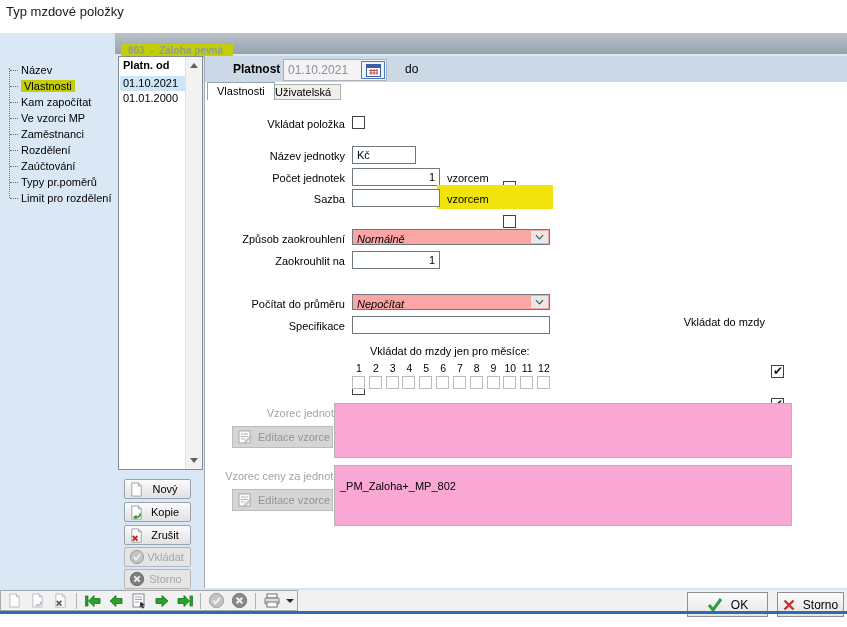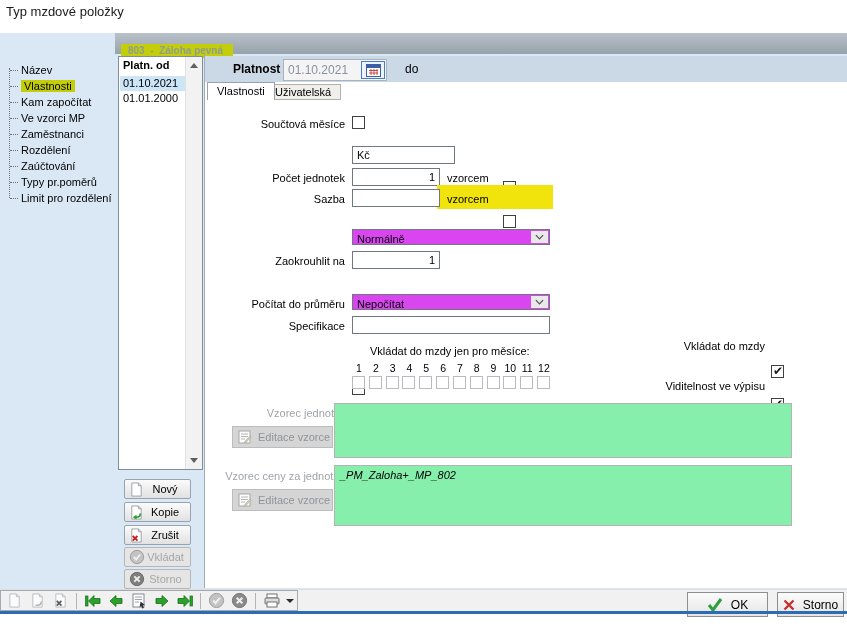--- a/index.html
+++ b/index.html
@@ -42,35 +42,35 @@
   .vsep{left:204px;top:54px;width:1px;height:534px;background:#a2acb6;}
   
   .panel{left:205px;top:82px;width:642px;height:506px;background:#fff;}
   .tab{height:18px;line-height:17px;padding:0 9px;background:#fff;border:1px solid #98a2ac;border-bottom:none;}
   .tab.active{left:207px;top:82px;z-index:2;}
   .tab.inactive{left:265px;top:84px;height:16px;line-height:15px;background:#f1efe9;border:1px solid #b0b0b0;}
   
   .lbl{left:145px;width:200px;text-align:right;white-space:nowrap;}
   .lbl.gray{color:#a0a4a8;}
   .lbl2{left:125px;width:220px;text-align:right;white-space:nowrap;color:#a0a4a8;}
-  .rlbl{left:545px;width:220px;text-align:right;white-space:nowrap;margin-top:24px;}
+  .rlbl{left:545px;width:220px;text-align:right;white-space:nowrap;}
   .inp{border:1px solid #70787f;background:#fff;height:18px;padding:2px 4px;white-space:nowrap;overflow:hidden;}
   .inp.num{text-align:right;}
   .cb{width:13px;height:13px;border:1px solid #404040;background:#fff;position:relative;}
   .cb.checked:after{content:"✔";position:absolute;left:1px;top:-2px;font-size:12px;color:#1a1a1a;}
   .cb.lite{border-color:#b8bcc0;}
   .hl-mark{background:#f0e40c;}
-  .dd{border:1px solid #70787f;background:#d946ef;height:16px;}
+  .dd{border:1px solid #70787f;background:#fca5a5;height:16px;font-style:italic;}
   .dd .val{position:absolute;left:4px;top:3px;}
   .dd .arr{position:absolute;right:1px;top:1px;bottom:1px;width:17px;background:#e9e9e9;display:flex;align-items:center;justify-content:center;}
   .mrow{left:352px;top:362px;width:199px;display:flex;justify-content:space-between;}
   .mcol{width:14px;text-align:center;}
   .mnum{height:13px;line-height:13px;font-size:10.5px;}
   .mbox{width:13px;height:13px;border:1px solid #b8bcc0;background:#fff;box-sizing:border-box;margin-top:1px;}
-  .bigbox{border:1px solid #b4b4b4;background:#86efac;padding:3px 5px;font-style:italic;}
+  .bigbox{border:1px solid #b4b4b4;background:#f9a8d4;padding:14px 5px;}
   .ebtn{left:232px;width:101px;height:22px;background:#d5d5d5;border:1px solid #bcbcbc;color:#8f9498;
         display:flex;align-items:center;gap:6px;padding-left:5px;}
   
   .abtn{left:124px;width:67px;height:20px;border:1px solid #97a3af;border-radius:2px;
         background:linear-gradient(180deg,#fbfbfb,#e1e1e1);display:flex;align-items:center;padding:8px 4px;justify-content:space-between;}
   .abtn .lab{flex:1;text-align:center;}
   .abtn.disabled{background:#e5e5e5;color:#a6a6a6;border-color:#b6b6b6;}
   
   .tbar{left:0;top:589px;width:847px;height:22px;background:#f1f1f1;border-top:1px solid #dedede;}
   .tbox{left:0;top:590px;width:298px;height:21px;border:1px solid #a4aab0;display:flex;align-items:center;padding:0 3px;gap:2px;background:#f1f1f1;}
@@ -142,36 +142,38 @@
     </div>
     <span class="band-do">do</span>
   </div>
 
   <div class="abs vsep"></div>
   <div class="abs panel"></div>
 
   <div class="abs tab active">Vlastnosti</div>
   <div class="abs tab inactive">Uživatelská</div>
 
-  <div class="abs lbl" style="top:118px">Součtová měsíce</div>
+  <div class="abs lbl" style="top:118px">Vkládat položka</div>
   <div class="abs cb" style="left:352px;top:116px"></div>
 
-  <div class="abs inp" style="left:352px;top:146px;width:103px">Kč</div>
+  <div class="abs lbl" style="top:150px">Název jednotky</div>
+  <div class="abs inp" style="left:352px;top:146px;width:64px">Kč</div>
 
   <div class="abs lbl" style="top:172px">Počet jednotek</div>
   <div class="abs inp num" style="left:352px;top:168px;width:88px">1</div>
   <div class="abs" style="left:447px;top:172px">vzorcem</div>
   <div class="abs cb" style="left:503px;top:168px"></div>
 
   <div class="abs hl-mark" style="left:437px;top:185px;width:116px;height:24px"></div>
   <div class="abs lbl" style="top:193px">Sazba</div>
   <div class="abs inp" style="left:352px;top:189px;width:88px"></div>
   <div class="abs" style="left:447px;top:193px">vzorcem</div>
   <div class="abs cb" style="left:503px;top:189px"></div>
 
+  <div class="abs lbl" style="top:233px">Způsob zaokrouhlení</div>
   <div class="abs dd" style="left:352px;top:229px;width:198px">
     <span class="val">Normálně</span>
     <span class="arr">
       <svg width="9" height="6" viewBox="0 0 10 6">
           <path d="M1 1 l4 4 4 -4" stroke="#505050" fill="none" stroke-width="1.3"></path>
         </svg>
     </span>
   </div>
 
   <div class="abs lbl" style="top:255px">Zaokrouhlit na</div>
@@ -240,21 +242,20 @@
       </div>
     <div class="mcol">
         <div class="mnum">12</div>
         <div class="mbox cb lite"></div>
       </div>
   </div>
 
   <div class="abs rlbl" style="top:316px">Vkládat do mzdy</div>
   <div class="abs cb checked" style="left:771px;top:313px"></div>
   <div class="abs cb checked" style="left:771px;top:333px"></div>
-  <div class="abs rlbl" style="top:356px">Viditelnost ve výpisu</div>
   <div class="abs cb checked" style="left:771px;top:353px"></div>
 
   <div class="abs lbl gray" style="top:407px">Vzorec jednotky</div>
   <div class="abs bigbox" style="left:334px;top:403px;width:458px;height:55px"></div>
   <div class="abs ebtn" style="top:426px">
     <svg width="14" height="14" viewBox="0 0 14 14">
       <rect x="1" y="1" width="11" height="12" fill="#fdfdfd" stroke="#a8a8a8"></rect>
       <path d="M3 4 h7 M3 6.5 h7 M3 9 h4" stroke="#b4b4b4" stroke-width="1"></path>
       <path d="M7 11 l5 -5 1.2 1.2 -5 5 -1.9 .7 z" fill="#cfcfb8" stroke="#a0a098" stroke-width="0.5"></path>
     </svg>

